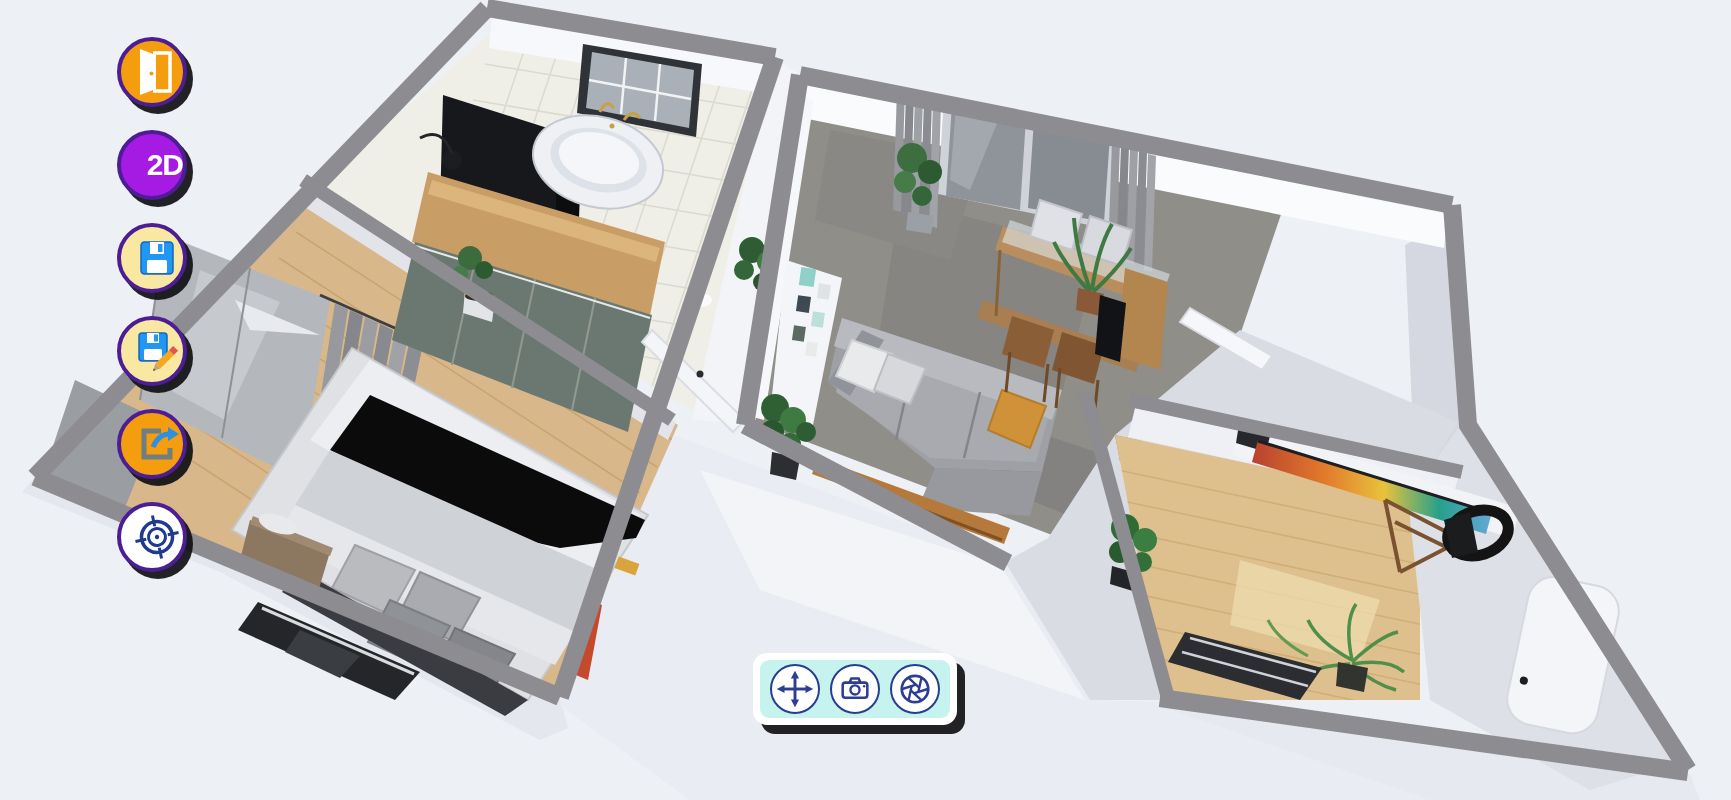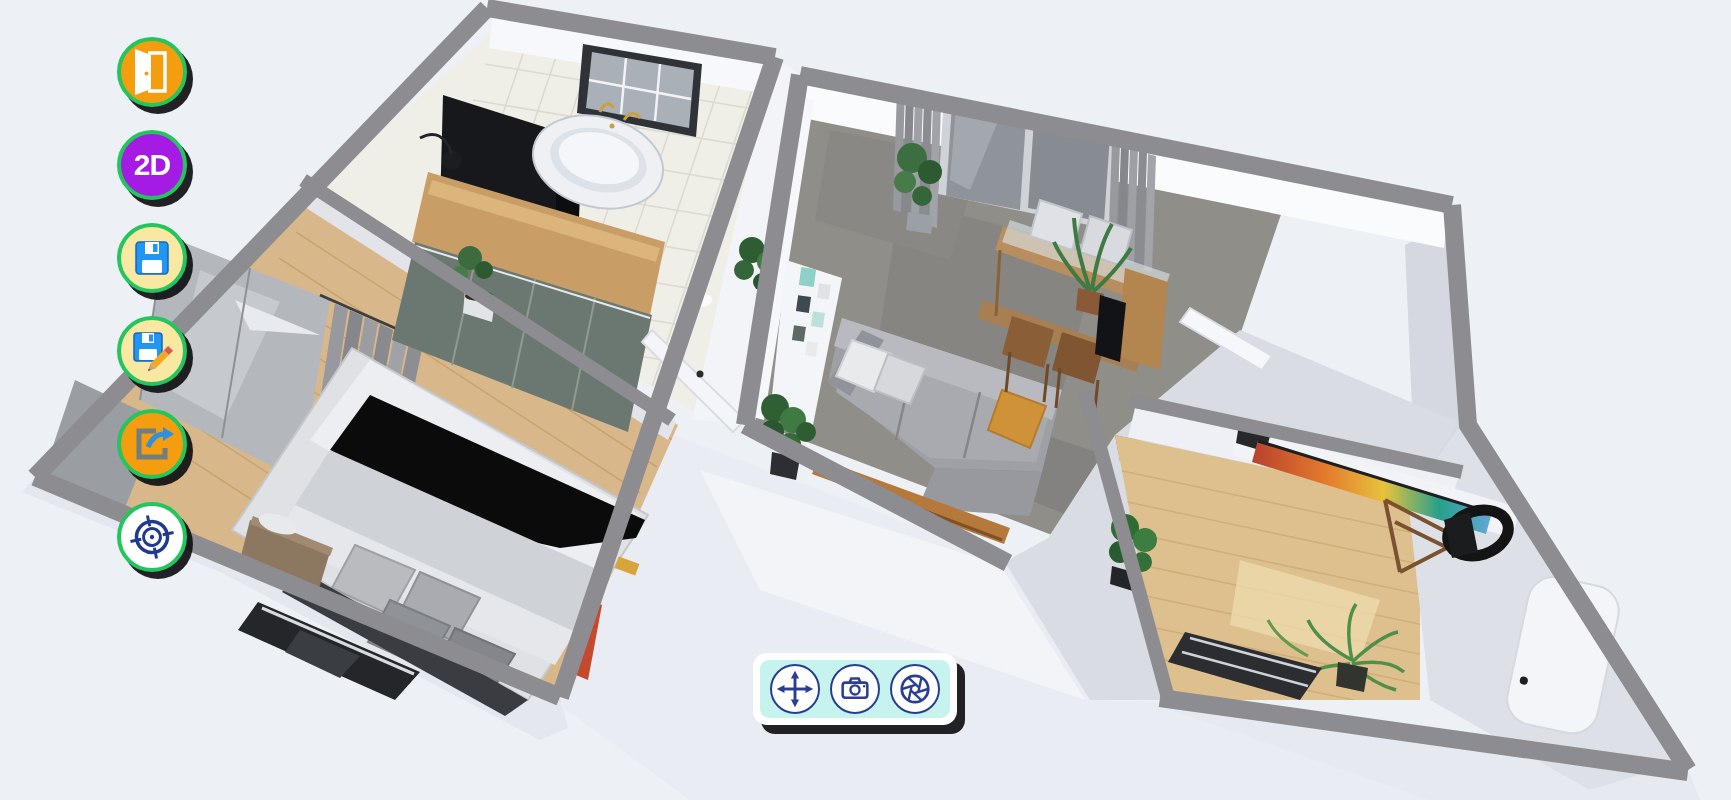--- a/index.html
+++ b/index.html
@@ -6,22 +6,22 @@
   body{
     width:1731px;height:800px;overflow:hidden;position:relative;
     background:var(--bg,#edf0f4);
     font-family:"Liberation Sans", sans-serif;
   }
   .stage{position:absolute;inset:0;}
   svg{display:block;}
   
   .left-toolbar{position:absolute;left:117px;top:37px;width:70px;display:flex;flex-direction:column;gap:23px;z-index:5;}
   .circle-btn{
-    width:70px;height:70px;border-radius:50%;border:4px solid #22c55e;
-    box-sizing:border-box;display:flex;align-items:center;justify-content:center;
+    width:70px;height:70px;border-radius:50%;border:4px solid #4c1d95;
+    box-sizing:border-box;display:flex;align-items:center;justify-content:flex-end;
     box-shadow:6px 7px 0 rgba(16,16,20,.92);cursor:pointer;padding:0;
   }
   .btn-orange{background:var(--accent-orange,#f49d0e);}
   .btn-purple{background:var(--accent-purple,#a51be4);}
   .btn-yellow{background:var(--accent-paleyellow,#f8e8a2);}
   .btn-white{background:#ffffff;}
   .btn-label-2d{font-size:30px;font-weight:800;color:#ffffff;letter-spacing:-1px;user-select:none;}
   
   .bottom-toolbar{
     position:absolute;left:753px;top:653px;width:204px;height:72px;z-index:5;

